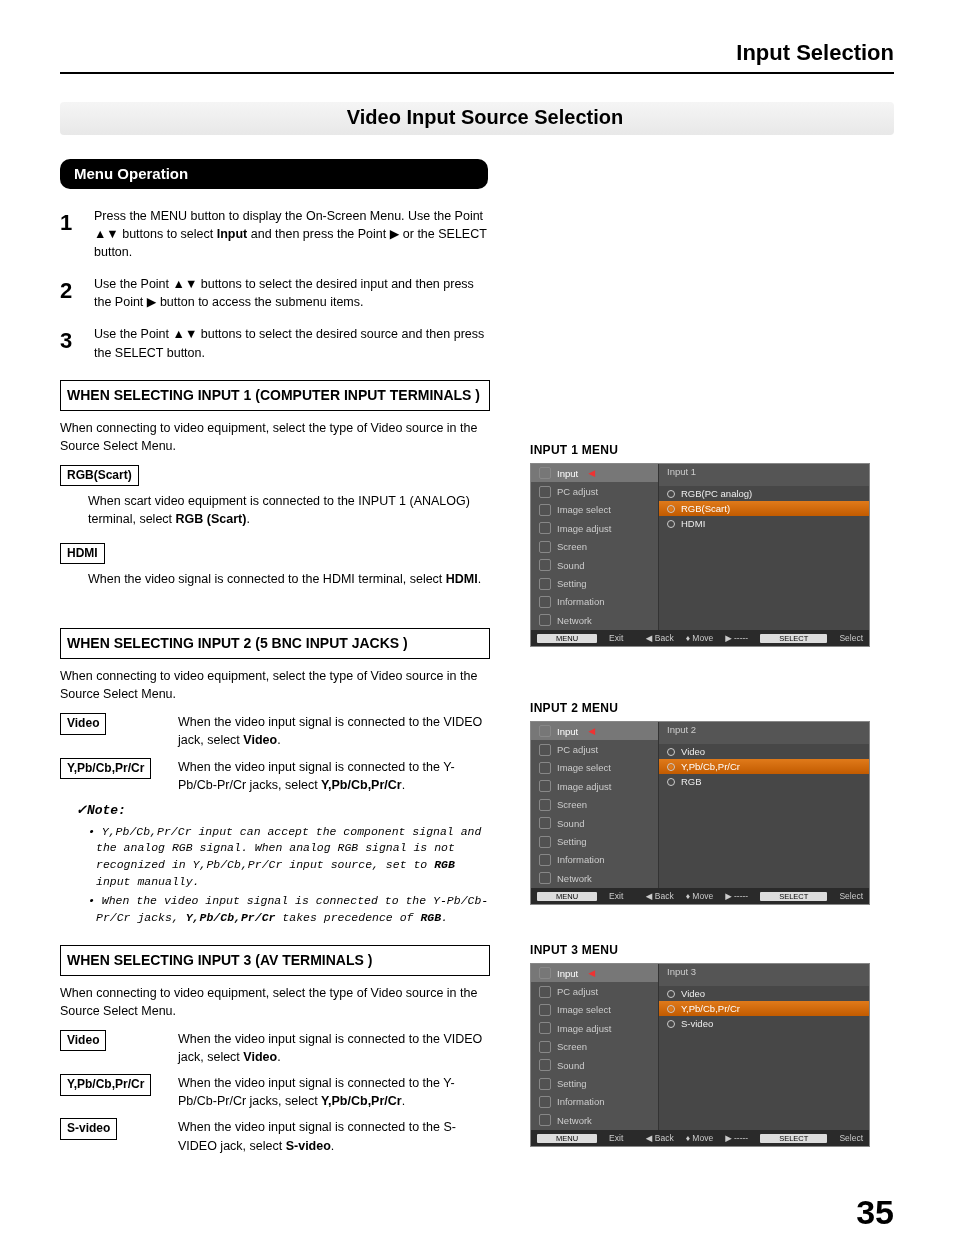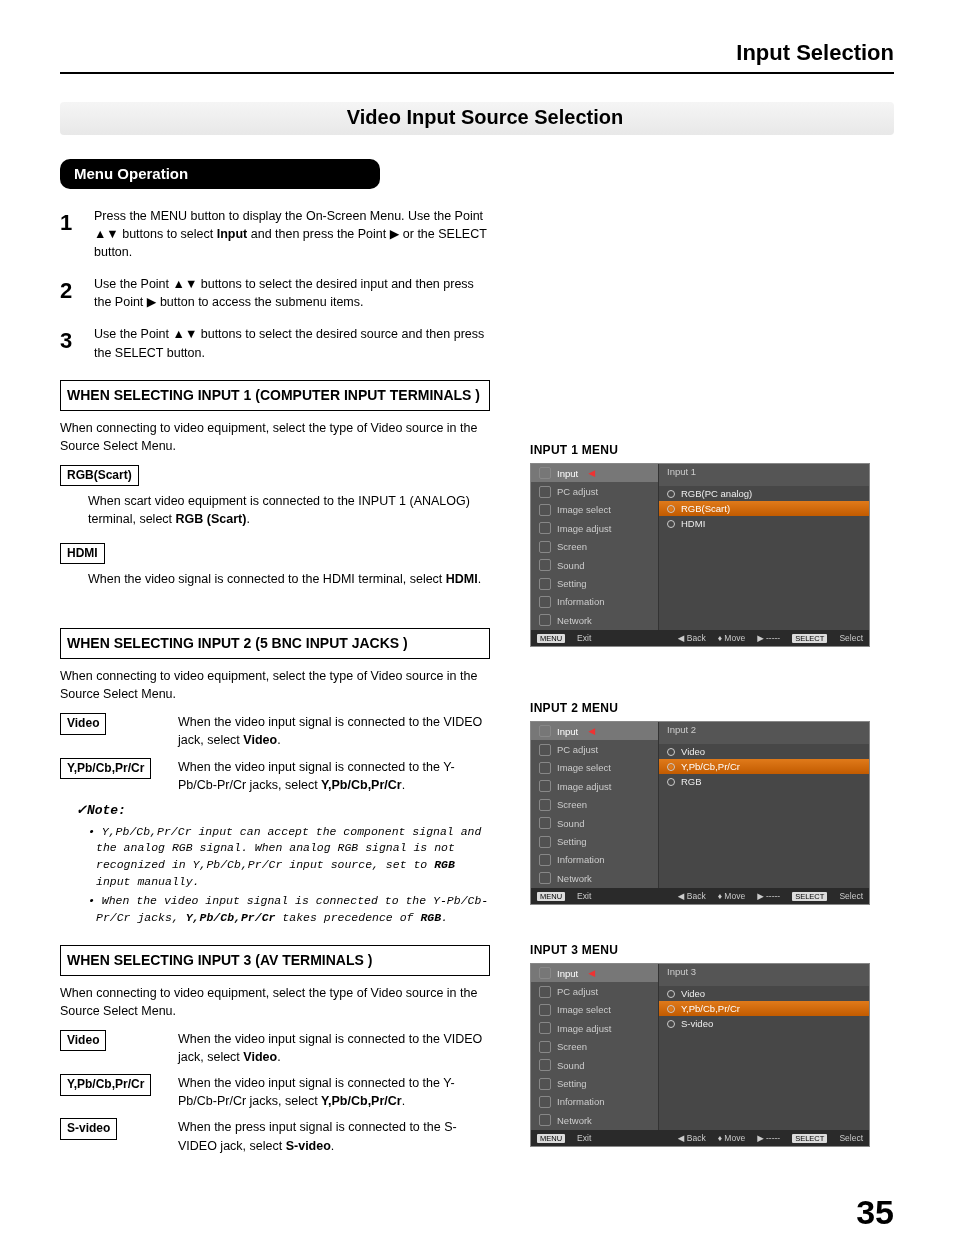--- a/index.html
+++ b/index.html
@@ -32,21 +32,21 @@
   .right { flex: 1; font-size: 12px; }
   .menu-op {
     background: #000;
     color: #fff;
     border-radius: 10px;
     padding: 4px 14px;
     font-weight: bold;
     font-size: 15px;
     margin-bottom: 10px;
     display: inline-block;
-    width: 320px;
+    width: 428px;
   }
   .step { display: flex; gap: 16px; margin: 8px 0 14px 0; }
   .step-num { font-size: 22px; font-weight: bold; width: 18px; }
   .step-text { flex: 1; font-size: 12.5px; }
   .box-head {
     border: 1.5px solid #000;
     padding: 4px 6px;
     font-weight: bold;
     font-size: 14px;
     margin-top: 18px;
@@ -75,21 +75,21 @@
   .osd-right { flex: 1; background: #474747; }
   .osd-left .mrow { display:flex; align-items:center; gap:6px; padding: 2px 8px; height: 18.4px; }
   .osd-left .mrow.sel { background: #777; color:#fff; }
   .osd-left .mrow .ico { width:12px; height:12px; display:inline-block; border:1px solid #888; border-radius:2px; }
   .osd-right .hdr { background:#555; color:#ccc; padding:2px 8px; height:22px; }
   .osd-right .orow { display:flex; align-items:center; gap:6px; padding:1px 8px; height:15px; color:#eee; }
   .osd-right .orow.sel { background: linear-gradient(#e07a1a,#c25b00); color:#fff; }
   .radio { width:8px; height:8px; border:1px solid #ccc; border-radius:50%; display:inline-block; position:relative; }
   .radio.fill::after { content:""; position:absolute; inset:1px; background:#e07a1a; border-radius:50%; }
   .osd-foot { background:#2a2a2a; color:#ccc; display:flex; padding:2px 6px; gap:12px; font-size:8.5px; align-items:center; height: 16px; }
-  .osd-foot .fbtn { background:#ddd; color:#000; padding:0 3px; border-radius:1px; font-size:7.5px; }
+  .osd-foot .fbtn { background:#ddd; color:#000; padding:0 19px; border-radius:1px; font-size:7.5px; }
   .page-num { font-size: 34px; font-weight: bold; text-align: right; margin-top: 30px; }
   .red-arrow { color:#e33; font-size:9px; padding-left:4px; }
 </style>
 </head>
 <body>
 
 <div class="page-header">
   <h1>Input Selection</h1>
 </div>
 
@@ -164,21 +164,21 @@
     </div>
     <div class="opt-row">
       <div class="opt-col1"><span class="opt-label">Y,Pb/Cb,Pr/Cr</span></div>
       <div class="opt-col2">
         <span>When the video input signal is connected to the Y-Pb/Cb-Pr/Cr jacks, select </span><b>Y,Pb/Cb,Pr/Cr</b><span>.</span>
       </div>
     </div>
     <div class="opt-row">
       <div class="opt-col1"><span class="opt-label">S-video</span></div>
       <div class="opt-col2">
-        <span>When the press input signal is connected to the S-VIDEO jack, select </span><b>S-video</b><span>.</span>
+        <span>When the video input signal is connected to the S-VIDEO jack, select </span><b>S-video</b><span>.</span>
       </div>
     </div>
 
   </div>
 
   <div class="right">
     <div style="height:270px"></div>
 
     <div class="menu-label">INPUT 1 MENU</div>
     <div class="osd">

